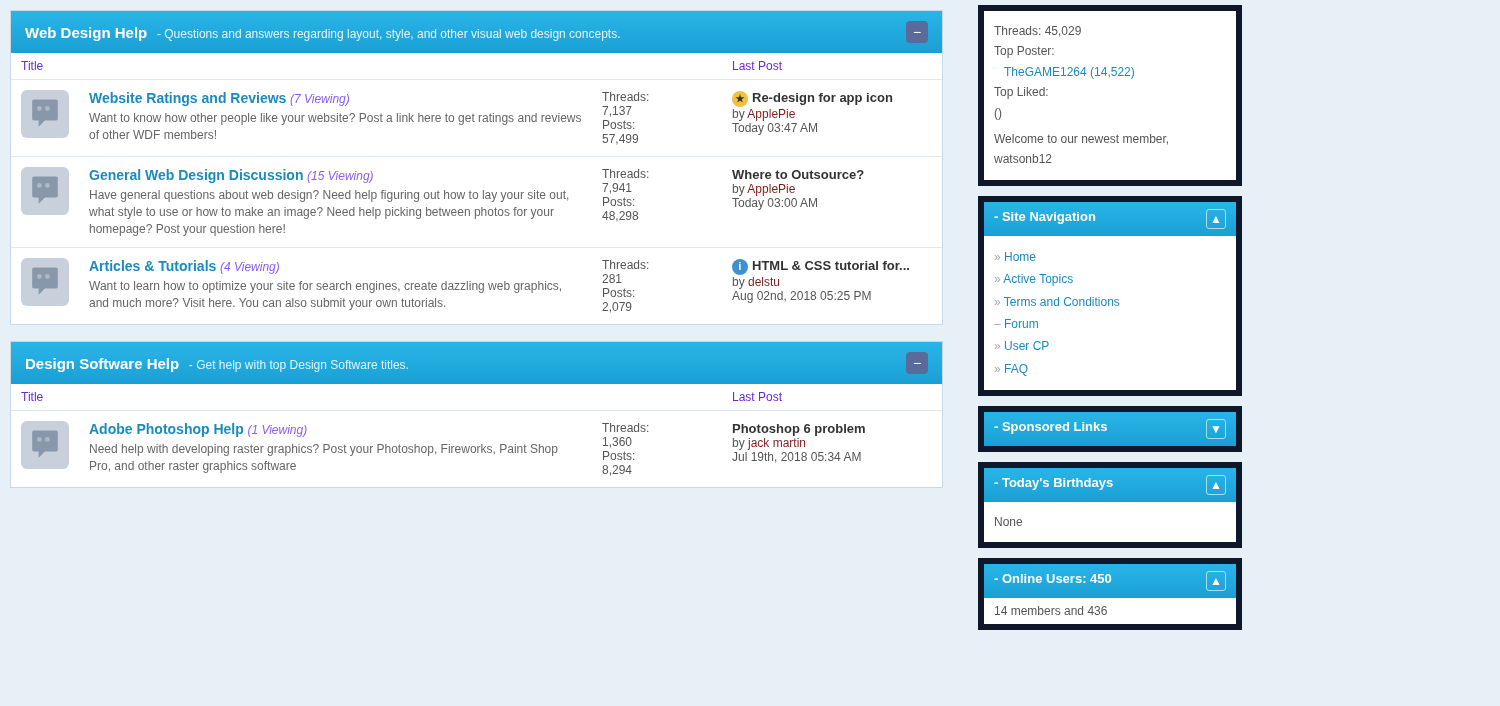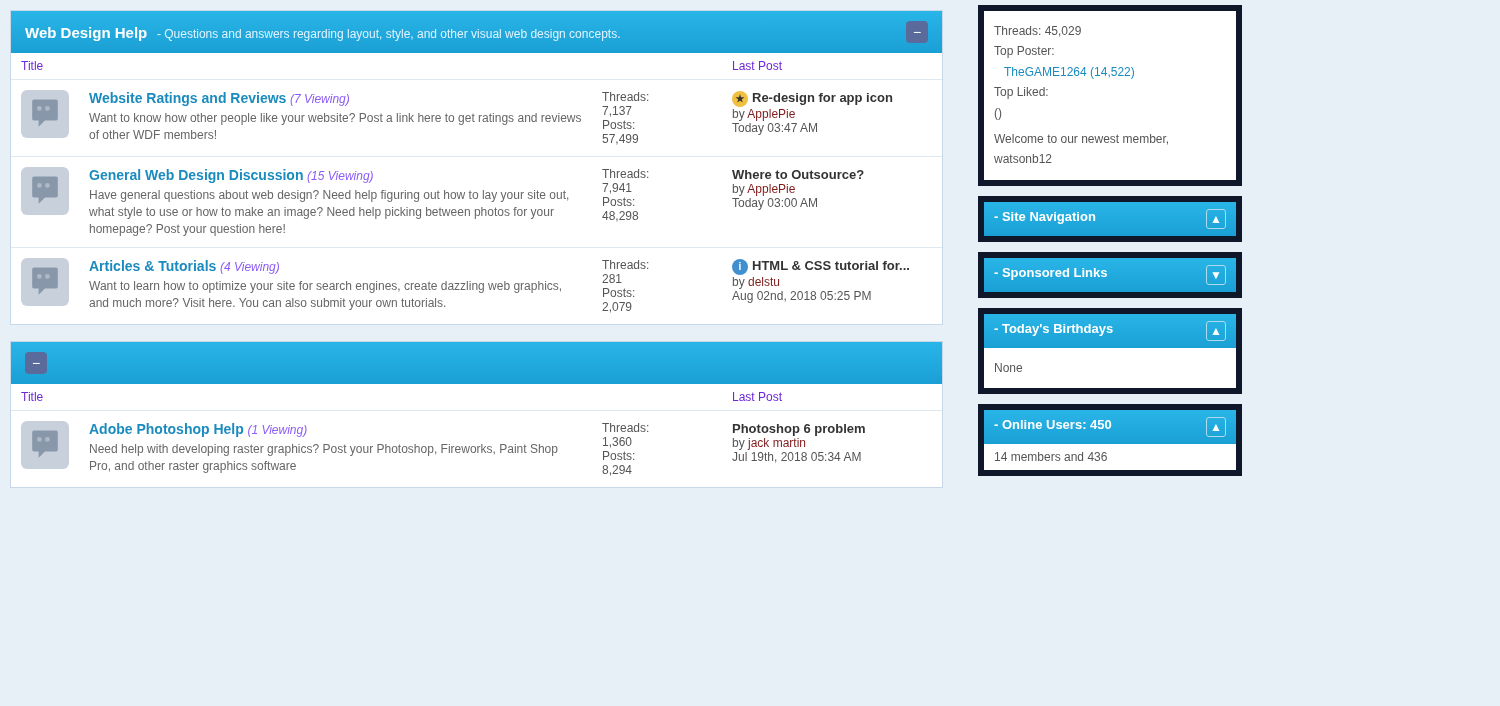--- a/index.html
+++ b/index.html
@@ -344,20 +344,24 @@
       <div class="lastpost-title"><span class="lastpost-icon lastpost-icon-blue">i</span>HTML &amp; CSS tutorial for...</div>
       <div>by <a class="lastpost-by">delstu</a></div>
       <div class="lastpost-time">Aug 02nd, 2018 05:25 PM</div>
     </td>
             </tr>
           </tbody>
         </table>
       </div>
       <div class="forum-section">
         <div class="section-header">
+    <div>
+      <span class="section-header-title">Design Software Help</span>
+      <span class="section-header-desc"> - Get help with top Design Software titles.</span>
+    </div>
     <button class="section-header-btn">−</button>
   </div>
         <table class="forum-table">
           <thead>
     <tr>
       <th colspan="2">Title</th>
       <th></th>
       <th class="col-lastpost">Last Post</th>
     </tr>
   </thead>
@@ -403,20 +407,28 @@
     <div>Top Liked:</div>
     <div>()</div>
     <div class="welcome-text">Welcome to our newest member, watsonb12</div>
   </div>
 </div>
       <div class="sidebar-widget">
         <div class="widget-header">
   <span>- Site Navigation</span>
   <button class="widget-header-btn">▲</button>
 </div>
+        <div class="widget-body">
+          <span class="nav-item"><a class="nav-link">Home</a></span>
+          <span class="nav-item"><a class="nav-link">Active Topics</a></span>
+          <span class="nav-item"><a class="nav-link">Terms and Conditions</a></span>
+          <span class="nav-item dash"><a class="nav-link">Forum</a></span>
+          <span class="nav-item"><a class="nav-link">User CP</a></span>
+          <span class="nav-item"><a class="nav-link">FAQ</a></span>
+        </div>
       </div>
       <div class="sidebar-widget">
   <div class="widget-header">
     <span>- Sponsored Links</span>
     <button class="widget-header-btn">▼</button>
   </div>
 </div>
       <div class="sidebar-widget">
   <div class="widget-header">
     <span>- Today's Birthdays</span>

